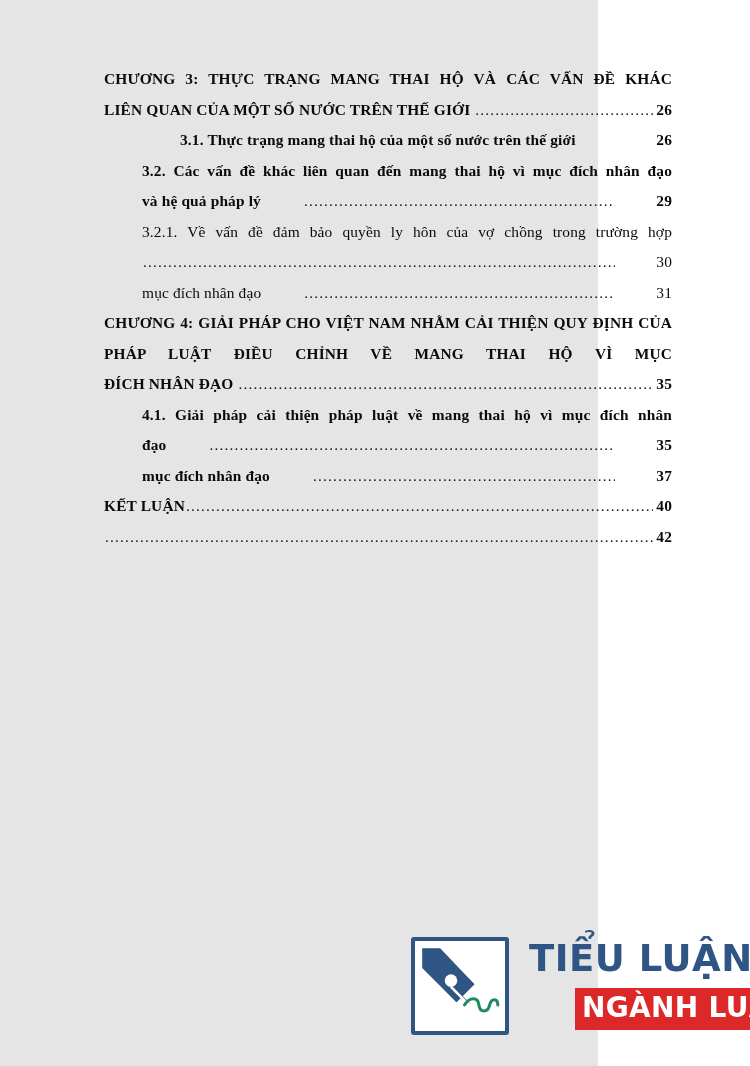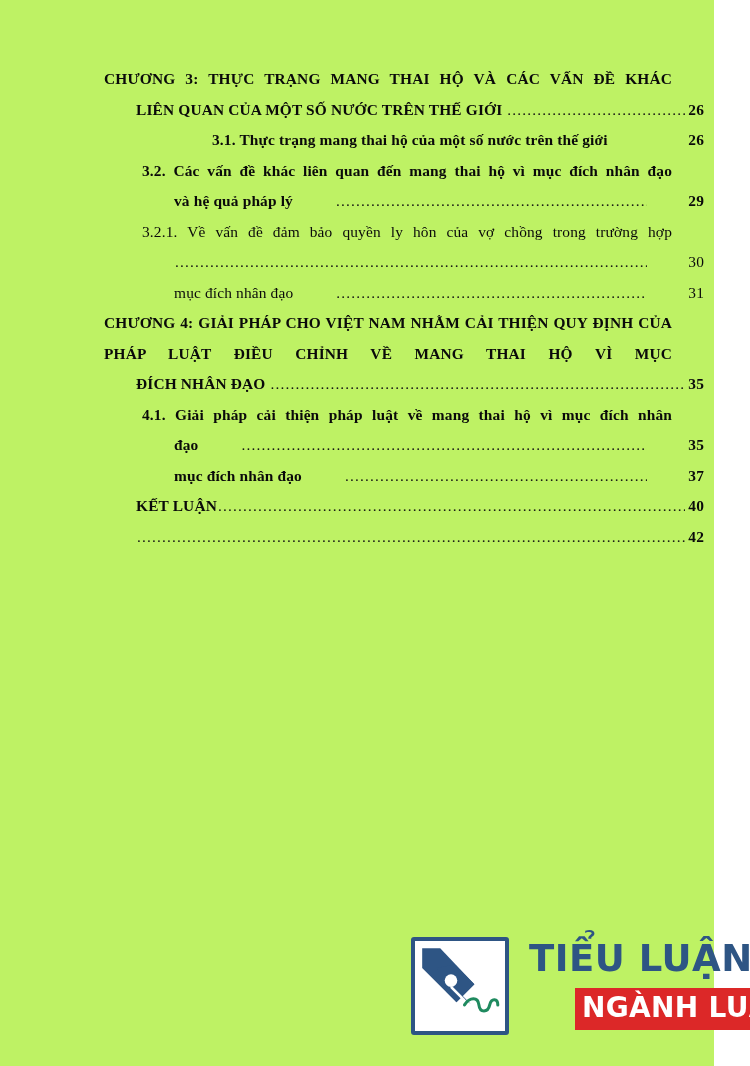--- a/index.html
+++ b/index.html
@@ -12,23 +12,23 @@
     height: 1066px;
     position: relative;
     font-family: "Liberation Serif", "DejaVu Serif", serif;
     color: #000000;
     overflow: hidden;
   }
 
   .page {
     position: absolute;
     left: 0; top: 0;
-    width: 714px;
+    width: 598px;
     height: 1066px;
-    background: #bef264;
+    background: #e5e5e5;
   }
 
   .toc {
     position: absolute;
     left: 104px;
     top: 64px;
     width: 568px;
   }
 
   
@@ -60,21 +60,20 @@
     font-weight: bold;
     text-transform: uppercase;
   }
 
   
   .entry { text-align-last: justify; }
   .entry-tail {
     display: flex;
     align-items: baseline;
     width: 100%;
-    margin-left: 32px;
   }
   .entry-tail .tail-text {
     white-space: pre;
     flex: 0 0 auto;
   }
   .entry-tail .dots {
     flex: 1 1 auto;
     overflow: hidden;
     white-space: nowrap;
     margin: 0 1px;

